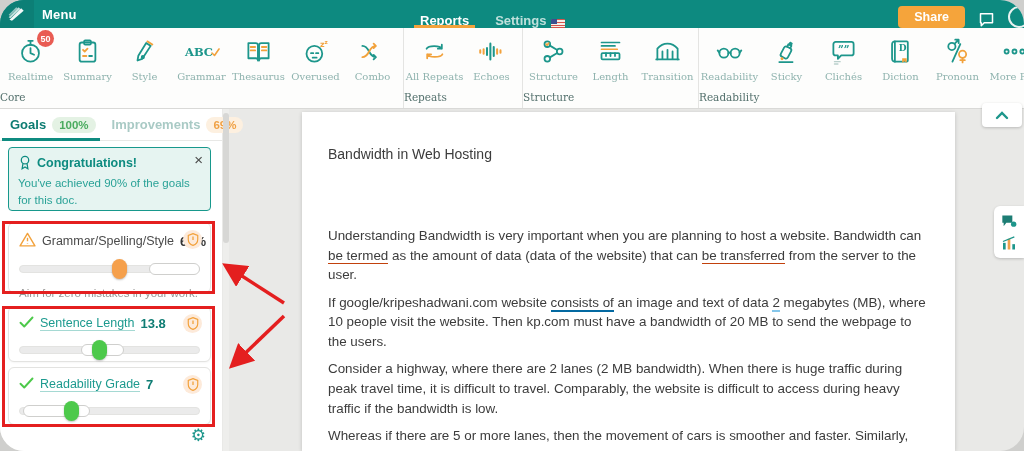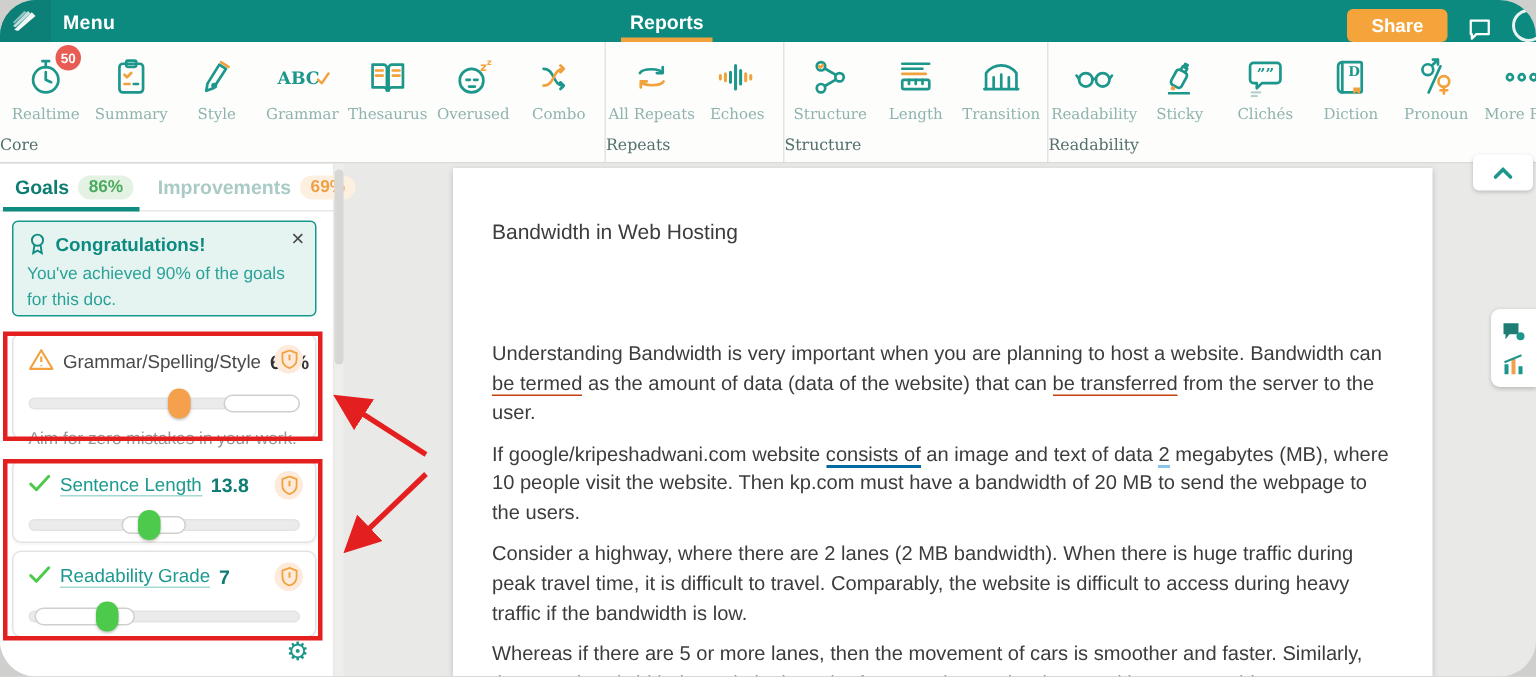--- a/index.html
+++ b/index.html
@@ -6,21 +6,21 @@
   html,body { background:#cfcfcd; }
   .app{ position:relative; width:1024px; height:451px; overflow:hidden;
         font-family:"Liberation Sans", sans-serif; background:#e9e9e7;border-radius:24px; }
 
   
   .topbar{ position:absolute; left:0; top:0; width:1024px; height:28px; background:#0d8a80;
            display:flex; align-items:center; color:#fff; z-index:10;}
   .logo-box{ width:34px; height:28px; display:flex; align-items:center; justify-content:center; background:#0c7f76;}
   .menu-label{ font-weight:bold; font-size:13px; margin-left:8px; letter-spacing:.2px;}
   .topbar-tabs{ position:absolute; left:420px; top:0; height:28px; display:flex; gap:26px; align-items:center;}
-  .top-tab{ position:relative; height:28px; display:flex; align-items:center; gap:5px;
+  .top-tab{ position:relative; height:28px; display:flex; align-items:flex-end; gap:5px;
             font-size:13px; font-weight:bold; color:#bfe0db; cursor:pointer;}
   .top-tab.active{ color:#ffffff;}
   .top-tab.active:after{ content:""; position:absolute; left:-6px; right:-6px; bottom:0; height:3px; background:#f2a23c;}
   .flag{ width:14px; height:9px; border-radius:1px; overflow:hidden; display:inline-block;
          background:repeating-linear-gradient(#d5544c 0 1.4px,#f4efe9 1.4px 2.8px); position:relative;}
   .flag:before{ content:""; position:absolute; left:0; top:0; width:6px; height:5px; background:#3c4f8f;}
   .topbar-right{ position:absolute; right:8px; top:0; height:28px; display:flex; align-items:flex-end; gap:12px;}
   .share-btn{ background:#f5a43b; color:#fff; font-weight:bold; font-size:12.5px; border:none;
               padding:4px 16px; border-radius:4px; cursor:pointer;}
   .chat-icon svg{ display:block;}
@@ -116,20 +116,24 @@
           <path d="M2 13 L11 4 L13 5 L3 14 Z" opacity=".55"></path>
         </g>
       </svg>
     </div>
     <span class="menu-label">Menu</span>
 
     <div class="topbar-tabs">
       <div class="top-tab active">
         <span>Reports</span>
       </div>
+      <div class="top-tab">
+        <span>Settings</span>
+        <span class="flag"></span>
+      </div>
     </div>
 
     <div class="topbar-right">
       <button class="share-btn">Share</button>
       <span class="chat-icon">
         <svg width="19" height="18" viewBox="0 0 24 24" fill="none" stroke="#ffffff" stroke-width="2">
           <path d="M4 5h16v12H9l-4 4v-4H4z" stroke-linejoin="round"></path>
         </svg>
       </span>
       <span class="partial-circle"></span>
@@ -376,21 +380,21 @@
           <div class="tb-label">More Rep</div>
         </div>
         <div class="tb-group-label">Readability</div>
       </div>
     </div>
 
   <div class="sidebar">
     <div class="side-tabs">
       <div class="side-tab active">
         <span>Goals</span>
-        <span class="pill green">86%</span>
+        <span class="pill green">100%</span>
       </div>
       <div class="side-tab">
         <span>Improvements</span>
         <span class="pill orange">69%</span>
       </div>
     </div>
 
     <div class="congrats">
       <div class="congrats-title">
         <svg width="14" height="16" viewBox="0 0 24 28" fill="none" stroke="#0e8b80" stroke-width="2.2">

